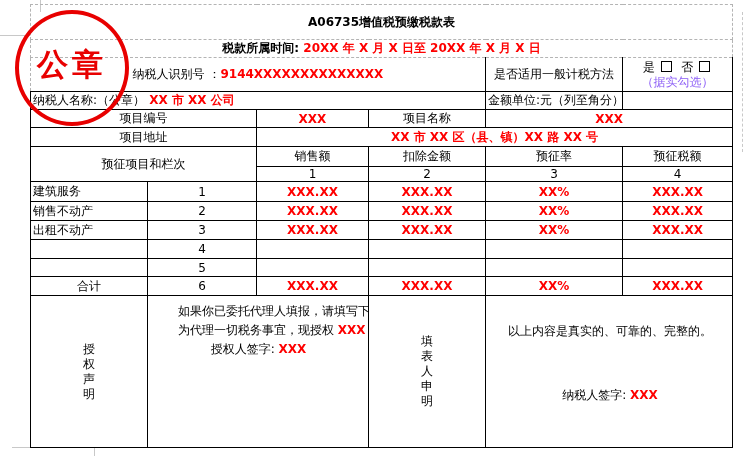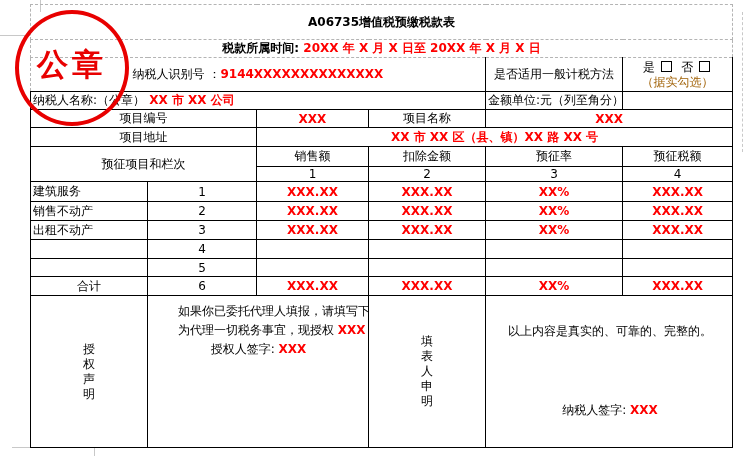--- a/index.html
+++ b/index.html
@@ -9,32 +9,32 @@
   
   table.form{position:absolute;left:30px;top:4px;width:702px;border-collapse:collapse;table-layout:fixed;}
   table.form td{border:1px solid #000;font-size:12px;padding:0 2px;text-align:center;
                 overflow:hidden;white-space:nowrap;}
   tr.freerow td{border-left:1px dashed #b4b4b4;border-right:1px dashed #b4b4b4;
                 border-top:1px dashed #b4b4b4;border-bottom:1px dashed #b4b4b4;}
   tr.idrow td.first{border-left:1px dashed #b4b4b4;border-top:1px dashed #b4b4b4;}
   tr.idrow td{border-top:1px dashed #b4b4b4;}
   .title{font-size:15px;font-weight:bold;}
   .red{color:#fe0000;font-weight:bold;}
-  .redlite{color:#a16207;}
+  .redlite{color:#8b5cf6;}
   .left{text-align:left !important;}
   .cbx{display:inline-block;width:9px;height:9px;border:1px solid #000;vertical-align:-1px;margin:0 2px;}
   .twolines{line-height:15px;white-space:nowrap;}
   .vcell{vertical-align:middle;}
   .vtext{display:inline-block;width:14px;line-height:15px;word-break:break-all;white-space:normal;font-size:12px;}
   td.bigcell{white-space:normal;text-align:left;vertical-align:top;}
   .authp{margin:0;text-indent:2em;line-height:19px;font-size:12px;}
   .authp0{margin:0;line-height:19px;font-size:12px;}
   .signline{line-height:19px;font-size:12px;}
   .truthwrap{padding:26px 4px 0 6px;}
-  .truthsign{margin-top:60px;}
+  .truthsign{margin-top:45px;}
   
   .stamp{position:absolute;left:15px;top:10px;width:106px;height:108px;border:4px solid #e80000;
          border-radius:50%;display:flex;align-items:center;justify-content:center;z-index:5;
          background:transparent;}
   .stamp span{color:#e80000;font-size:31px;font-weight:bold;letter-spacing:4px;margin-top:-6px;}
   .dashv{position:absolute;left:742px;top:12px;width:0;height:140px;border-left:1px dashed #c8c8c8;}
 </style>
 </head>
 <body>
 

